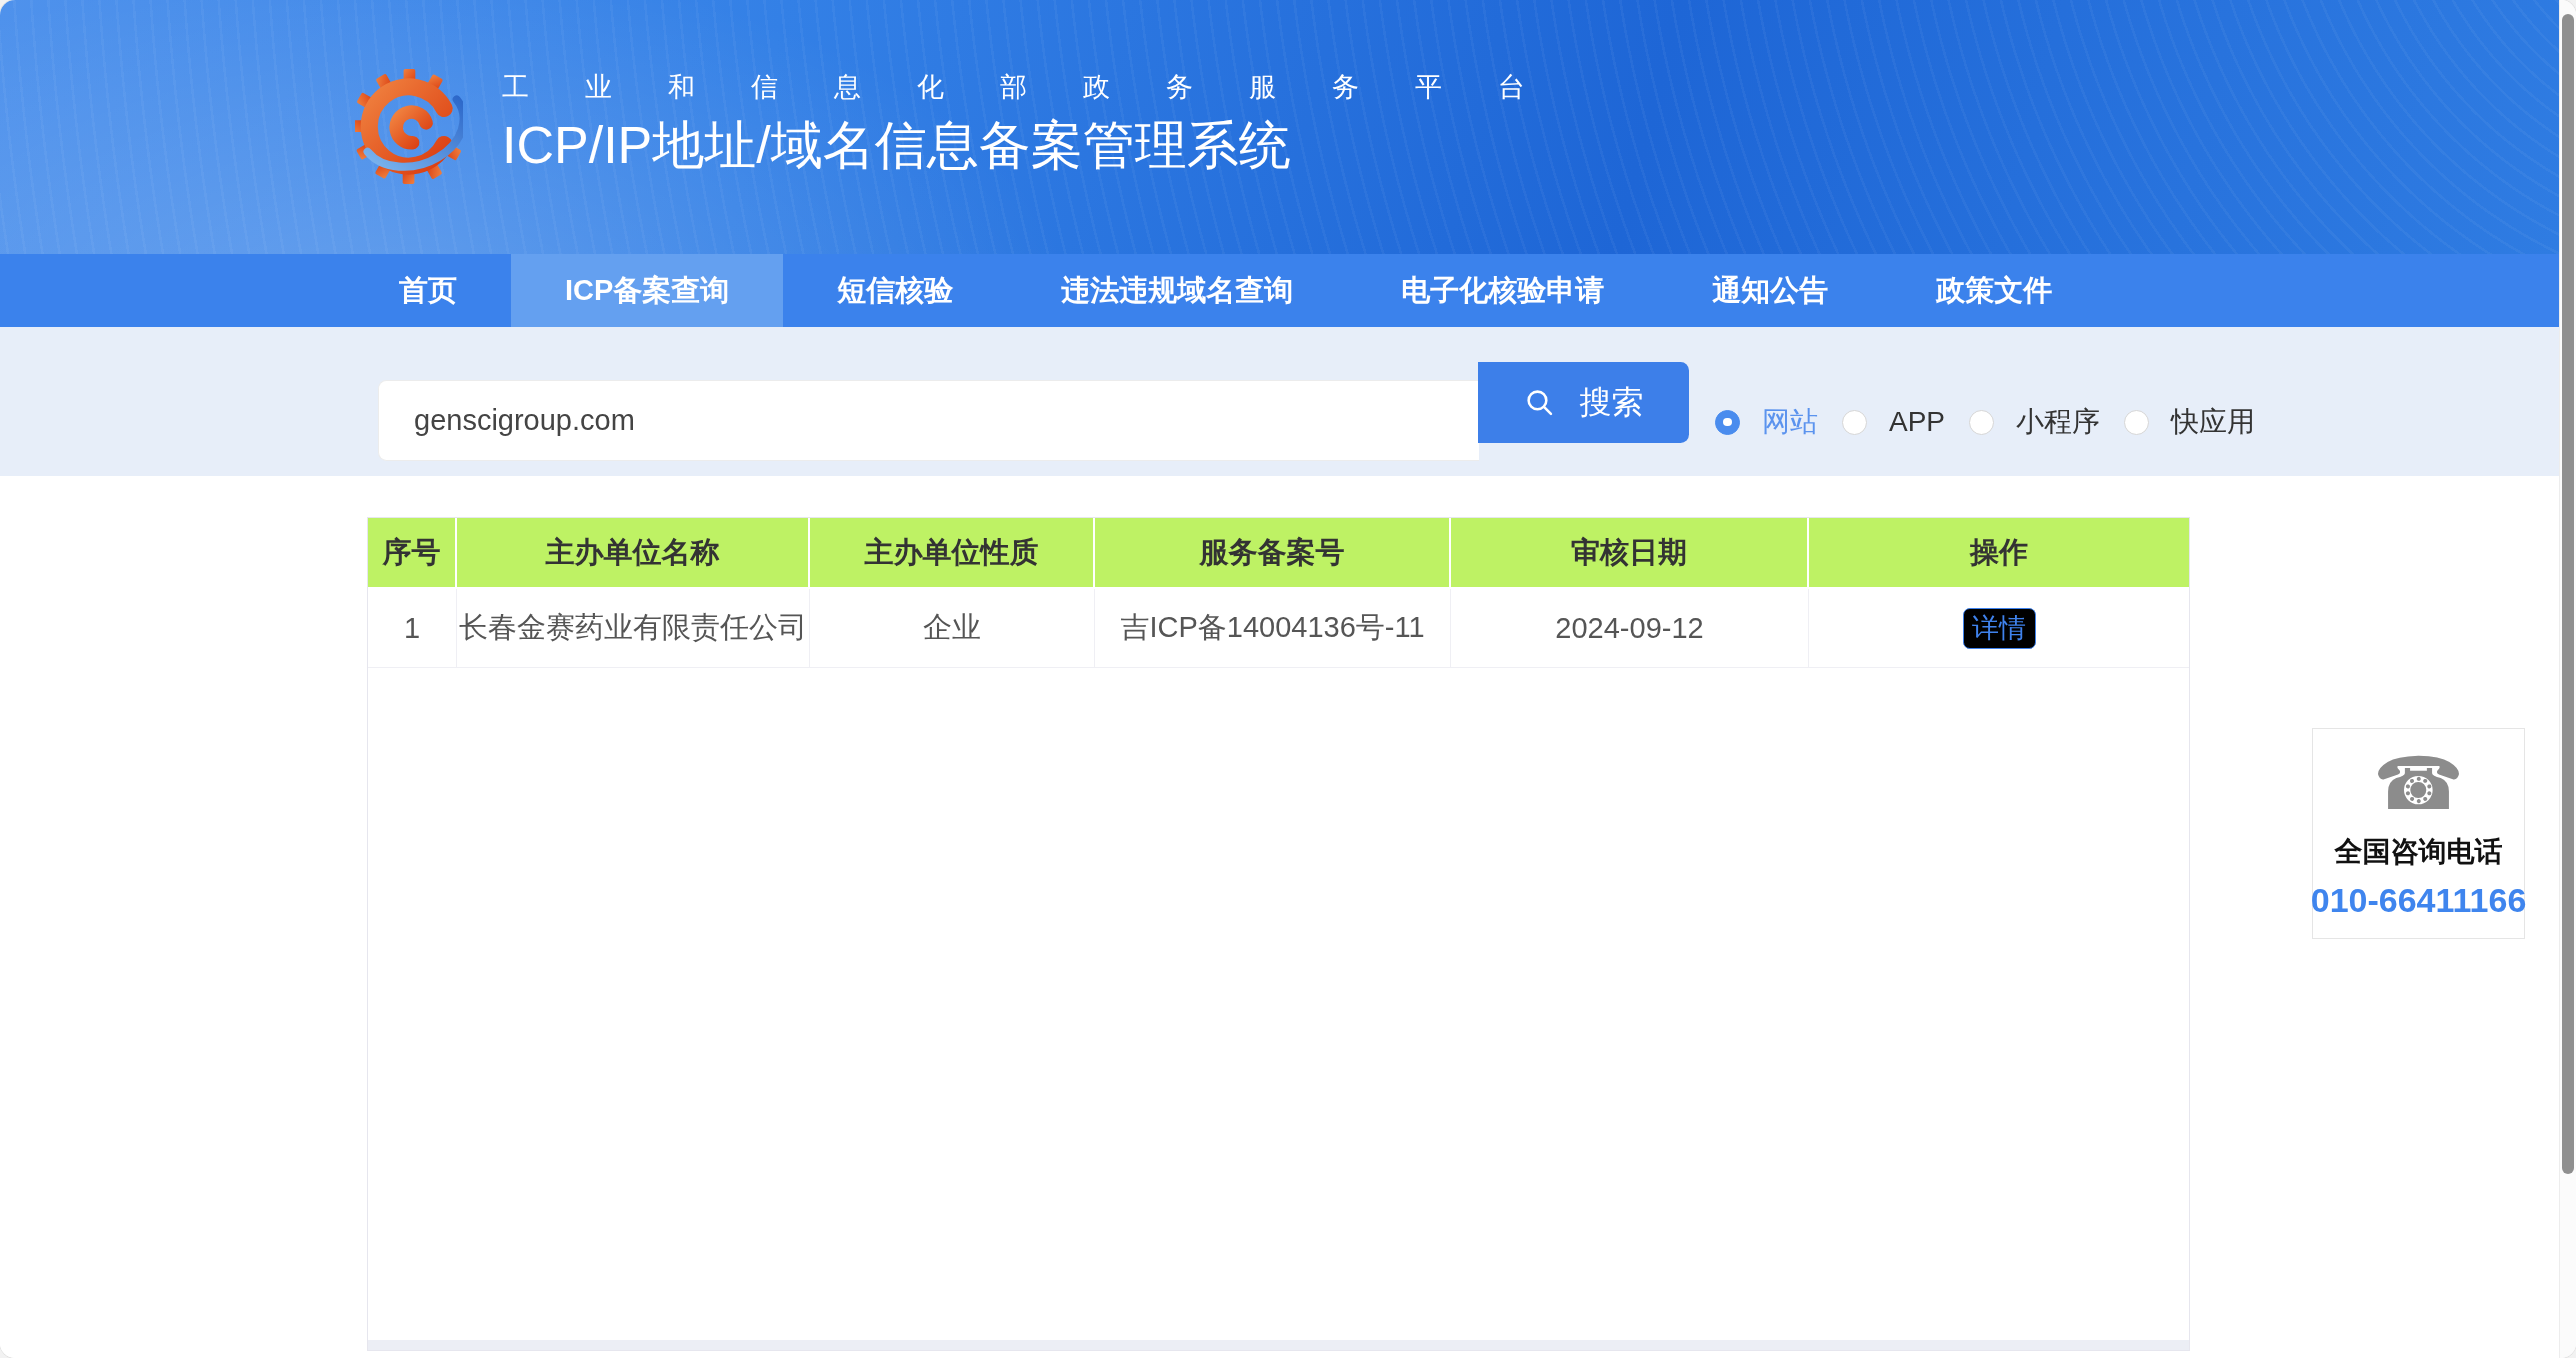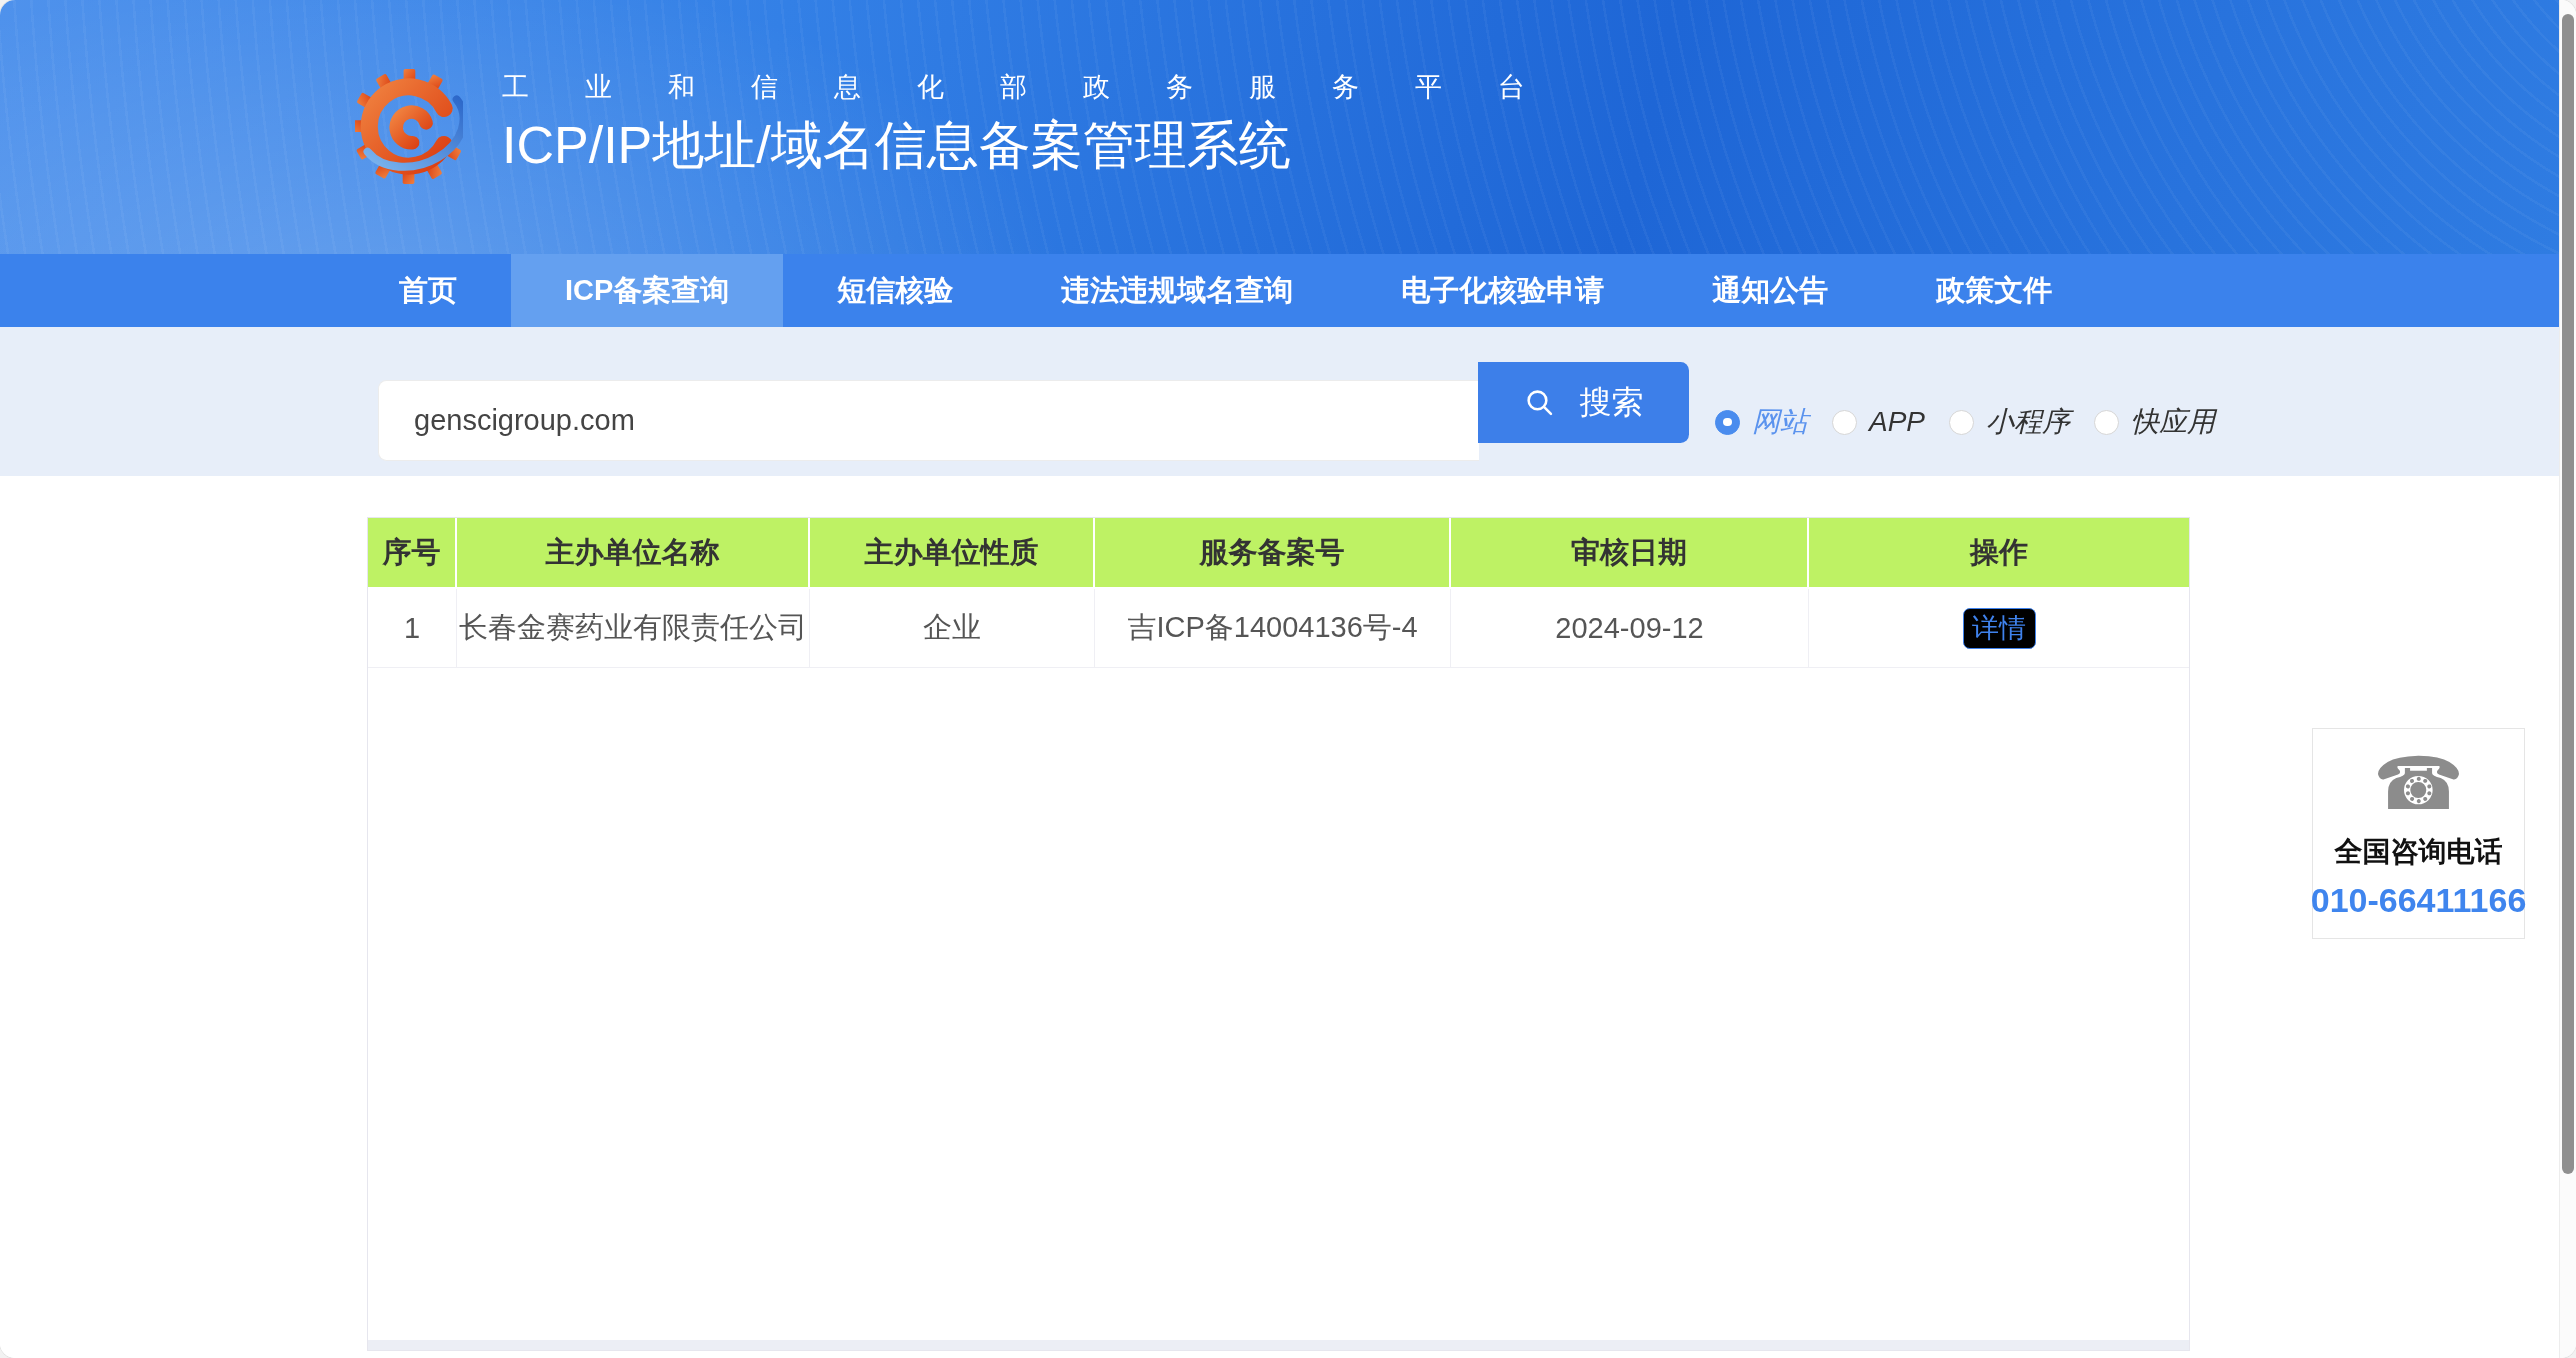--- a/index.html
+++ b/index.html
@@ -61,21 +61,21 @@
     position:absolute;left:1478px;top:35px;width:211px;height:81px;
     border:none;border-radius:0 8.4px 8.4px 0;background:#3d7fe9;
     color:#ffffff;font-size:32px;display:flex;align-items:center;
     justify-content:center;gap:24px;cursor:pointer;font-family:inherit;
   }
   .radio-group{
     position:absolute;left:1715px;top:0;height:149px;
     display:flex;align-items:center;gap:24px;padding-top:41px;
     box-sizing:border-box;
   }
-  .radio-item{display:flex;align-items:center;gap:12px;cursor:pointer;font-style:italic;}
+  .radio-item{display:flex;align-items:center;gap:22px;cursor:pointer;}
   .radio{
     width:25px;height:25px;border-radius:50%;box-sizing:border-box;
     background:#ffffff;border:1.7px solid #d6d6d6;position:relative;flex:0 0 auto;
   }
   .radio-item.checked .radio{background:#4a8cee;border-color:#4a8cee;}
   .radio-item.checked .radio::after{
     content:"";position:absolute;left:50%;top:50%;width:8.4px;height:8.4px;
     margin:-4.2px 0 0 -4.2px;border-radius:50%;background:#ffffff;
   }
   .radio-label{font-size:28px;color:#333333;white-space:nowrap;}
@@ -216,21 +216,21 @@
         <div class="th c1">主办单位名称</div>
         <div class="th c2">主办单位性质</div>
         <div class="th c3">服务备案号</div>
         <div class="th c4">审核日期</div>
         <div class="th c5">操作</div>
       </div>
       <div class="trow">
         <div class="td c0">1</div>
         <div class="td c1">长春金赛药业有限责任公司</div>
         <div class="td c2">企业</div>
-        <div class="td c3">吉ICP备14004136号-4</div>
+        <div class="td c3">吉ICP备14004136号-11</div>
         <div class="td c4">2024-09-12</div>
         <div class="td c5">
           <button class="detail-btn">详情</button>
         </div>
       </div>
       <div class="hscroll"></div>
     </div>
 
     <div class="phone-card">
       <div class="phone-icon">☎</div>

